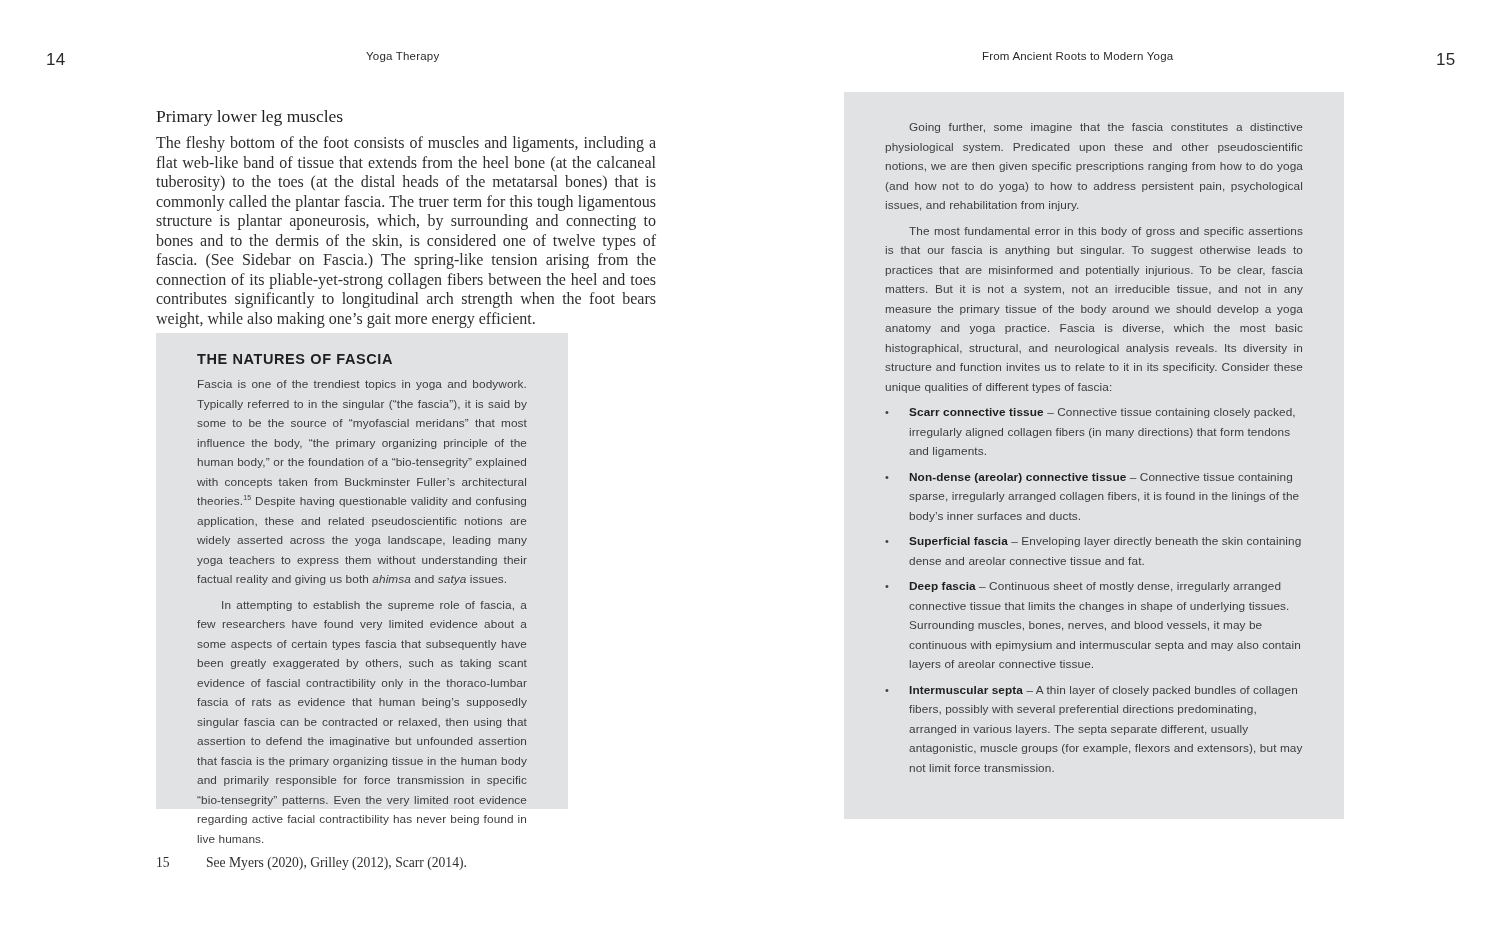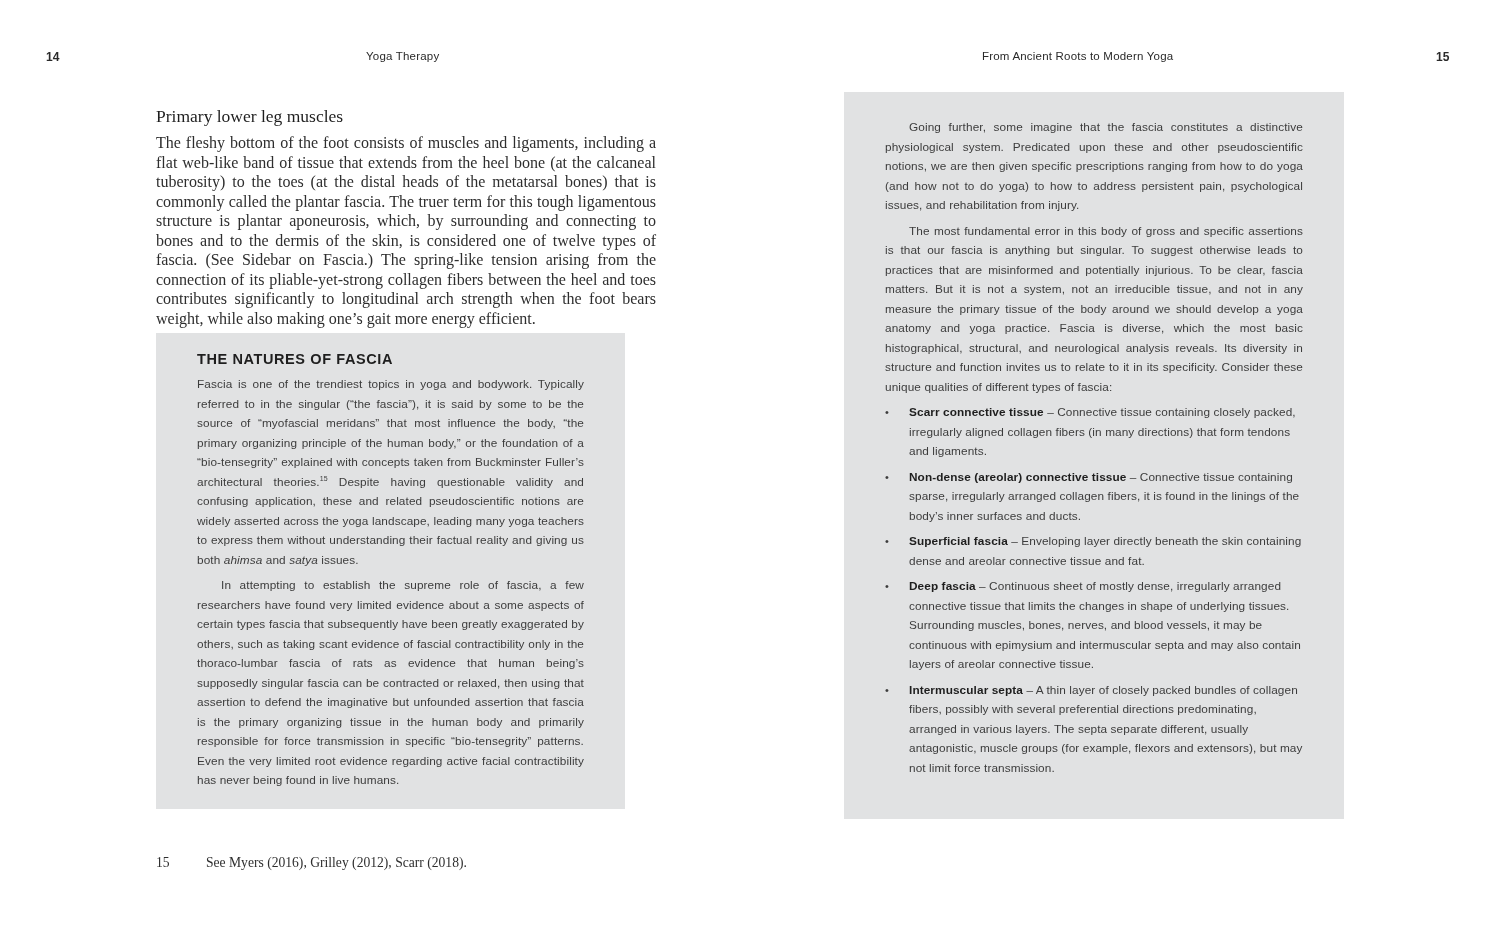--- a/index.html
+++ b/index.html
@@ -5,42 +5,42 @@
     * { margin: 0; padding: 0; box-sizing: border-box; }
     html, body { width: 1500px; height: 938px; background: #ffffff; overflow: hidden; }
     body { position: relative; color: #2b2b2b; }
 
     .running-head {
       position: absolute; top: 50px;
       font-family: "Liberation Sans", sans-serif;
       font-size: 11.5px; color: #2a2a2a;
       letter-spacing: 0.2px;
     }
-    .folio { font-weight: bold; font-size: 12px; }
+    .folio { font-weight: normal; font-size: 17px; }
 
     .serif {
       font-family: "Liberation Serif", serif;
       color: #2e2e2e;
     }
     .section-heading {
       position: absolute; left: 156px; top: 106px;
       font-size: 17.5px; color: #1e1e1e;
     }
     .body-para {
       position: absolute; left: 156px; top: 133px; width: 500px;
       font-size: 16px; line-height: 19.5px;
       text-align: justify; hyphens: manual;
     }
 
     .sidebar-box {
       position: absolute; background: #e1e2e3;
       font-family: "Liberation Sans", sans-serif;
       color: #3c3c3c;
     }
-    .sidebar-left { left: 156px; top: 333px; width: 469px; height: 476px; padding: 16px 41px 0 41px; }
+    .sidebar-left { left: 156px; top: 333px; width: 412px; height: 476px; padding: 16px 41px 0 41px; }
     .sidebar-right { left: 844px; top: 92px; width: 500px; height: 727px; padding: 13px 41px 0 41px; }
 
     .sidebar-title {
       font-size: 14.5px; font-weight: bold; letter-spacing: 0.6px;
       color: #1e1e1e; margin-top: 2px; margin-bottom: 8px;
     }
     .sb-para {
       font-size: 11.8px; line-height: 19.5px; text-align: justify;
       letter-spacing: 0.1px;
     }
@@ -75,21 +75,21 @@
   <p class="serif body-para">The fleshy bottom of the foot consists of muscles and ligaments, including a flat web-like band of tissue that extends from the heel bone (at the calcaneal tuberosity) to the toes (at the distal heads of the metatarsal bones) that is commonly called the plantar fascia. The truer term for this tough ligamentous structure is plantar aponeurosis, which, by surrounding and connecting to bones and to the dermis of the skin, is considered one of twelve types of fascia. (See Sidebar on Fascia.) The spring-like tension arising from the connection of its pliable-yet-strong collagen fibers between the heel and toes contributes significantly to longitudinal arch strength when the foot bears weight, while also making one’s gait more energy efficient.</p>
 
   <div class="sidebar-box sidebar-left">
     <div class="sidebar-title">THE NATURES OF FASCIA</div>
     <p class="sb-para first"><span>Fascia is one of the trendiest topics in yoga and bodywork. Typically referred to in the singular (“the fascia”), it is said by some to be the source of “myofascial meridans” that most influence the body, “the primary organizing principle of the human body,” or the foundation of a “bio-tensegrity” explained with concepts taken from Buckminster Fuller’s architectural theories.</span><span class="sup">15</span><span> Despite having questionable validity and confusing application, these and related pseudoscientific notions are widely asserted across the yoga landscape, leading many yoga teachers to express them without understanding their factual reality and giving us both </span><em>ahimsa</em><span> and </span><em>satya</em><span> issues.</span></p>
     <p class="sb-para indent">In attempting to establish the supreme role of fascia, a few researchers have found very limited evidence about a some aspects of certain types fascia that subsequently have been greatly exaggerated by others, such as taking scant evidence of fascial contractibility only in the thoraco-lumbar fascia of rats as evidence that human being’s supposedly singular fascia can be contracted or relaxed, then using that assertion to defend the imaginative but unfounded assertion that fascia is the primary organizing tissue in the human body and primarily responsible for force transmission in specific “bio-tensegrity” patterns. Even the very limited root evidence regarding active facial contractibility has never being found in live humans.</p>
   </div>
 
   <div>
     <span class="footnote" style="left:156px;">15</span>
-    <span class="footnote" style="left:206px;">See Myers (2016), Grilley (2012), Scarr (2018).</span>
+    <span class="footnote" style="left:206px;">See Myers (2020), Grilley (2012), Scarr (2014).</span>
   </div>
 </div>
 
 <div>
   <span class="running-head" style="left:982px;">From Ancient Roots to Modern Yoga</span>
   <span class="running-head folio" style="left:1436px;">15</span>
 
   <div class="sidebar-box sidebar-right">
     <p class="sb-para indent" style="margin-top:13px;">Going further, some imagine that the fascia constitutes a distinctive physiological system. Predicated upon these and other pseudoscientific notions, we are then given specific prescriptions ranging from how to do yoga (and how not to do yoga) to how to address persistent pain, psychological issues, and rehabilitation from injury.</p>
     <p class="sb-para indent">The most fundamental error in this body of gross and specific assertions is that our fascia is anything but singular. To suggest otherwise leads to practices that are misinformed and potentially injurious. To be clear, fascia matters. But it is not a system, not an irreducible tissue, and not in any measure the primary tissue of the body around we should develop a yoga anatomy and yoga practice. Fascia is diverse, which the most basic histographical, structural, and neurological analysis reveals. Its diversity in structure and function invites us to relate to it in its specificity. Consider these unique qualities of different types of fascia:</p>

